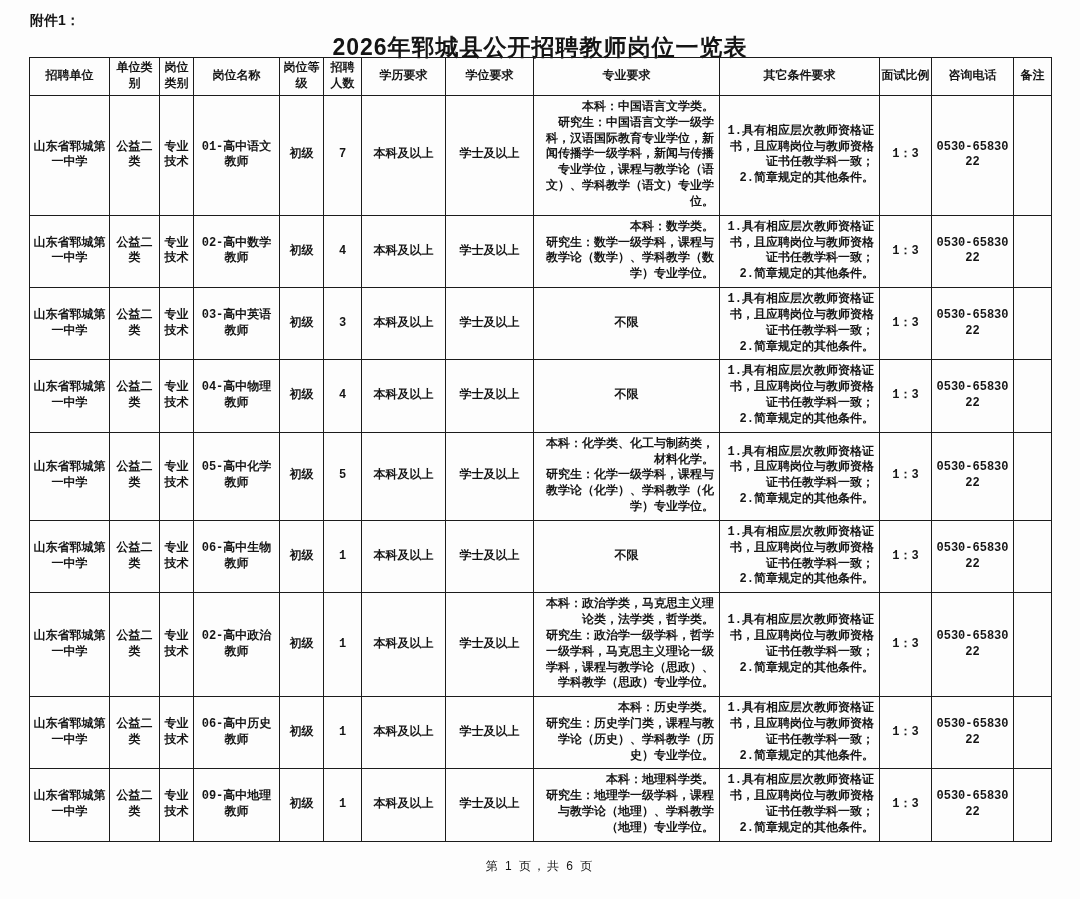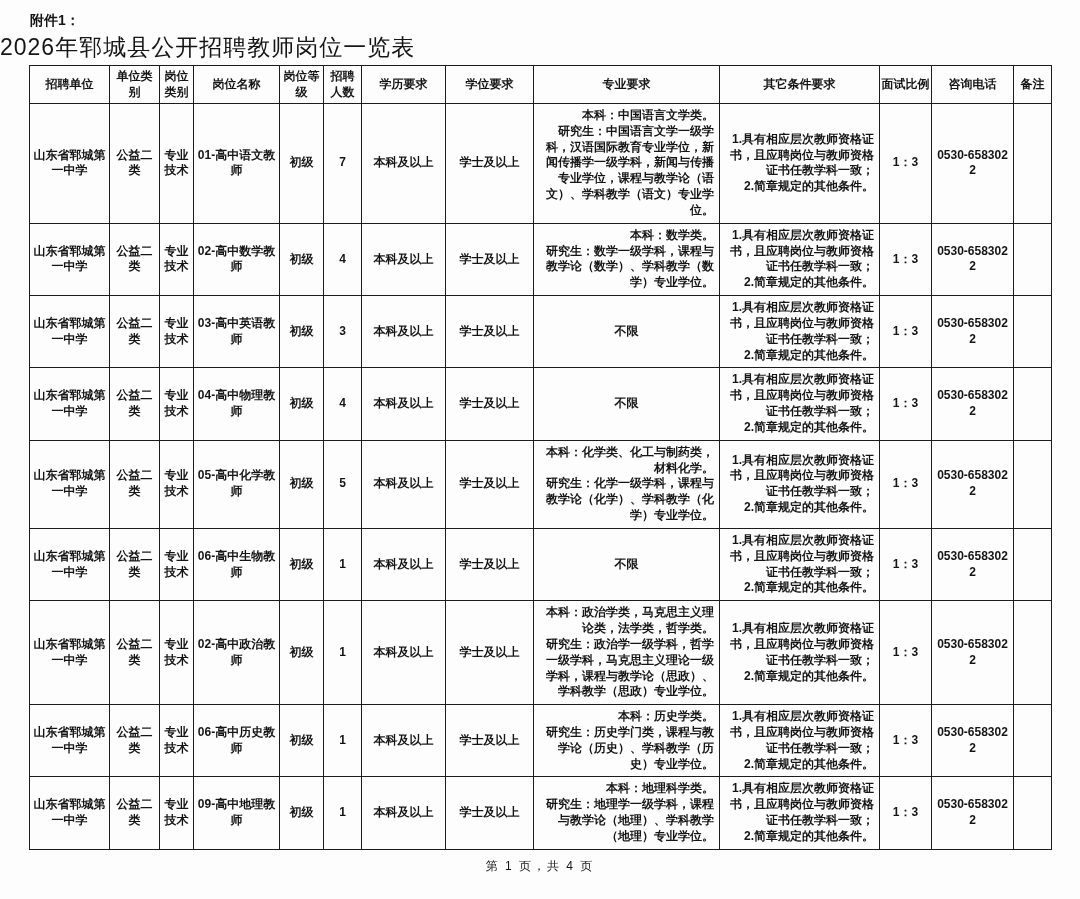--- a/index.html
+++ b/index.html
@@ -9,28 +9,29 @@
     font-family: "Liberation Sans", sans-serif;
     color: #151515;
   }
   .page { position: relative; width: 1080px; height: 899px; overflow: hidden; }
   .attachment {
     position: absolute; top: 12px; left: 30px;
     font-size: 14px; font-weight: bold;
   }
   .doc-title {
     position: absolute; top: 32px; left: 0; width: 1080px;
-    text-align: left; font-size: 23px; font-weight: normal;
+    text-align: center; font-size: 23px; font-weight: bold;
     letter-spacing: 1px;
   }
   table.jobs {
-    position: absolute; top: 65px; left: 29px;
+    position: absolute; top: 57px; left: 29px;
     width: 1022px;
     border-collapse: collapse;
     table-layout: fixed;
+    font-family: Liberation Mono, monospace;
   }
   table.jobs th, table.jobs td {
     border: 1.6px solid #1c1c1c;
     font-size: 12px;
     font-weight: bold;
     text-align: center;
     vertical-align: middle;
     padding: 4px 3px;
     line-height: 1.32;
     white-space: pre-line;
@@ -246,15 +247,15 @@
 研究生：地理学一级学科，课程与教学论（地理）、学科教学（地理）专业学位。</td>
           <td class="left">1.具有相应层次教师资格证书，且应聘岗位与教师资格证书任教学科一致；
 2.简章规定的其他条件。</td>
           <td>1：3</td>
           <td>0530-6583022</td>
           <td></td>
         </tr>
       </tbody>
   </table>
 
-  <div class="footer">第 1 页，共 4 页</div>
+  <div class="footer">第 1 页，共 6 页</div>
 
 </div>
 
 </body></html>

